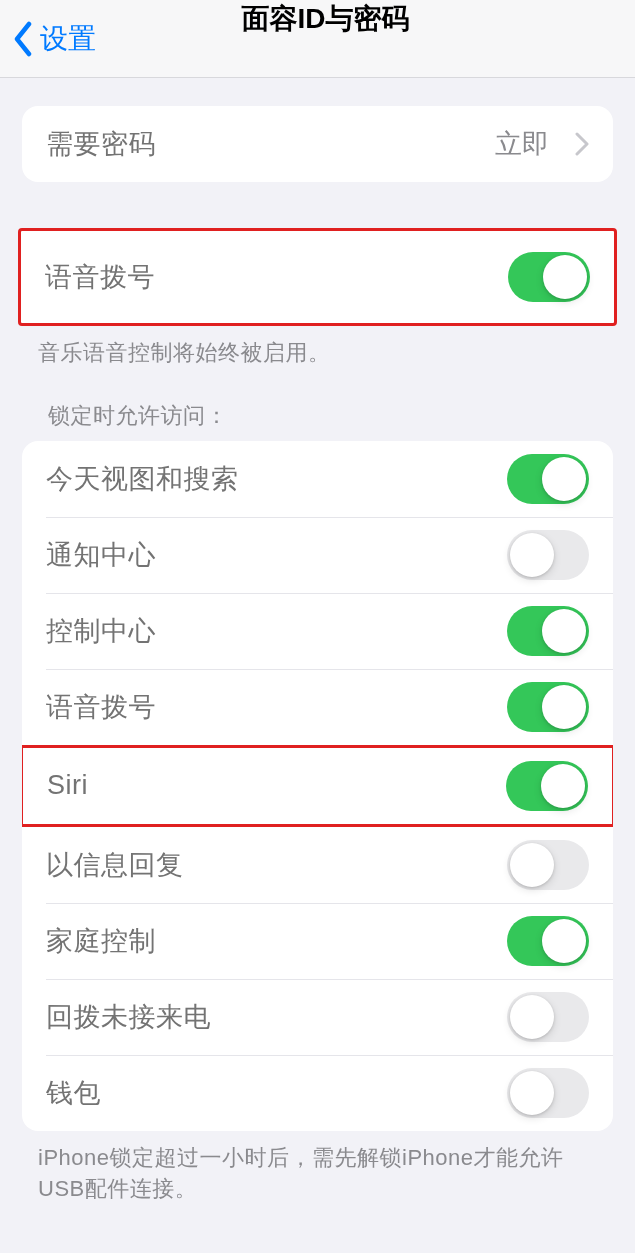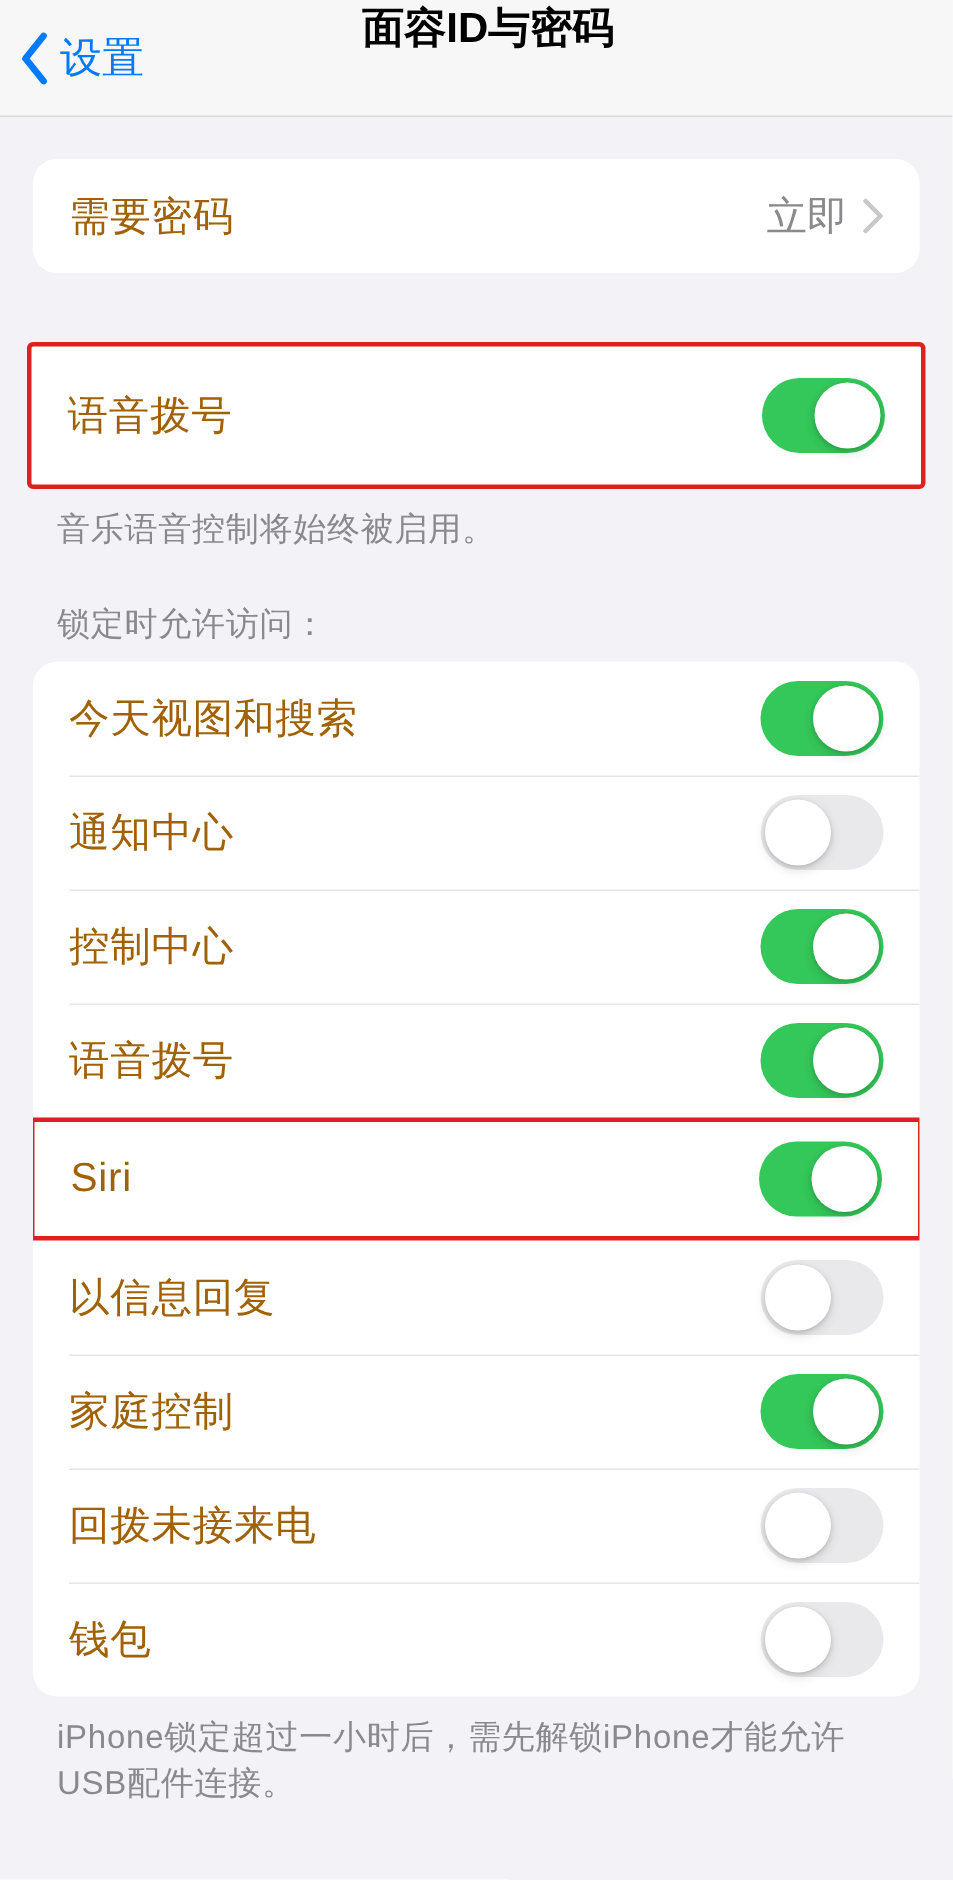--- a/index.html
+++ b/index.html
@@ -71,27 +71,27 @@
       content: "";
       position: absolute;
       top: 0;
       left: 24px;
       right: 0;
       height: 1px;
       background: #e5e5ea;
     }
     .row-label {
       font-size: 27px;
-      color: #a16207;
+      color: #737373;
       letter-spacing: 0.5px;
     }
     .row-right {
       display: flex;
       align-items: center;
-      gap: 10px;
+      gap: 26px;
     }
     .row-value {
       font-size: 27px;
       color: #8a8a8e;
     }
     .chevron-right {
       width: 14px;
       height: 24px;
       display: inline-block;
     }
@@ -102,21 +102,21 @@
     .footer {
       font-size: 22px;
       color: #8a8a8e;
       padding: 12px 38px 0 38px;
       line-height: 1.4;
       letter-spacing: 0.5px;
     }
     .header {
       font-size: 22px;
       color: #8a8a8e;
-      padding: 32px 38px 10px 38px;
+      padding: 32px 38px 10px 48px;
       letter-spacing: 0.5px;
     }
     .toggle {
       width: 82px;
       height: 50px;
       border-radius: 25px;
       position: relative;
       cursor: pointer;
     }
     .toggle.on {

